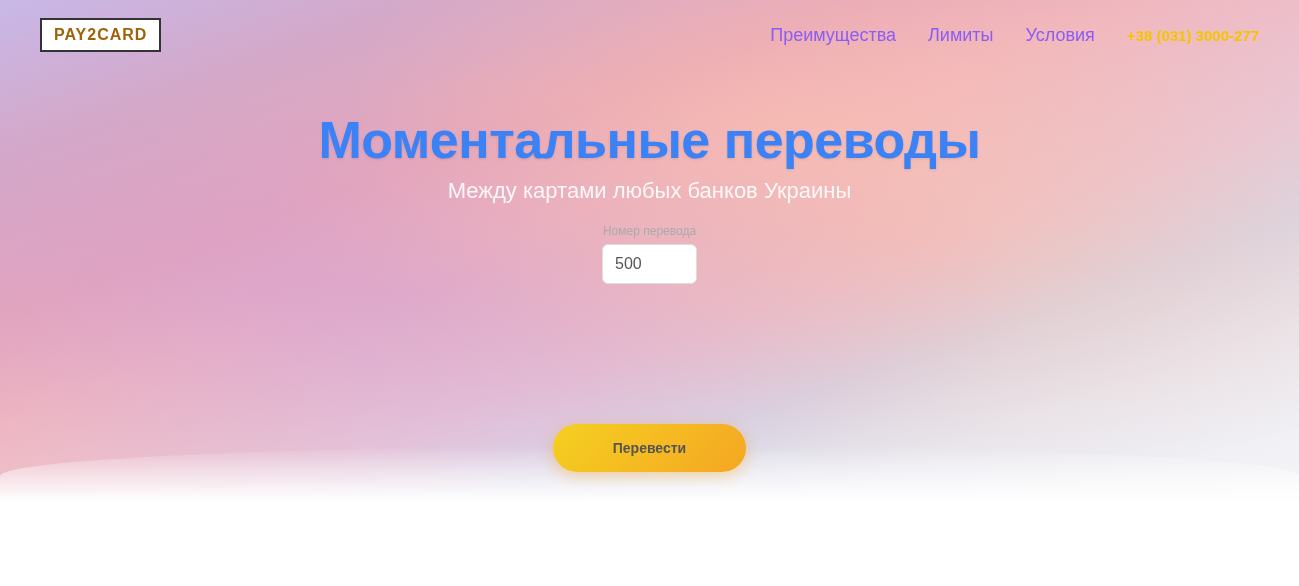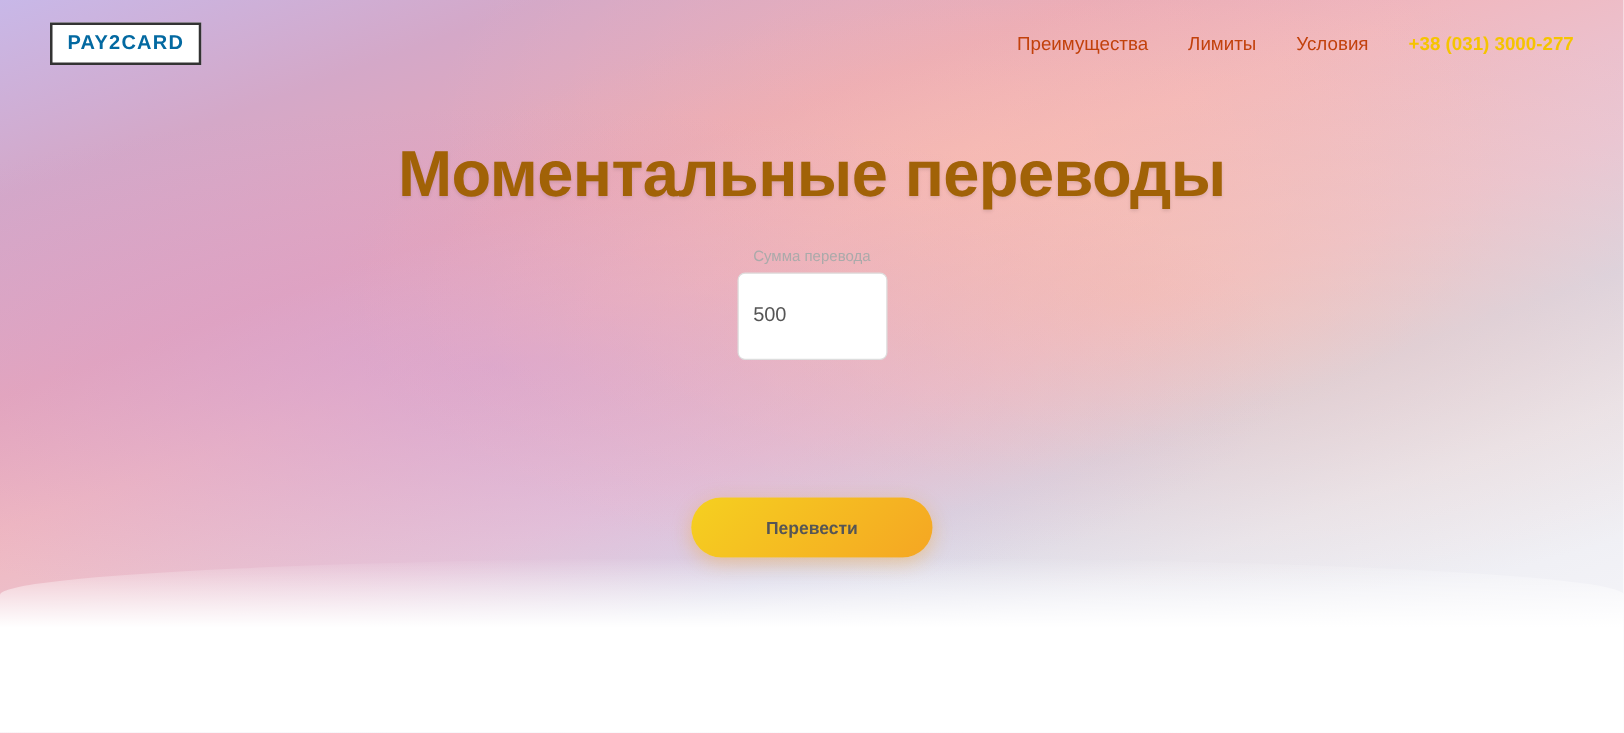--- a/index.html
+++ b/index.html
@@ -61,55 +61,55 @@
       align-items: center;
       justify-content: space-between;
       padding: 18px 40px;
     }
 
     .logo {
       border: 2px solid #333;
       padding: 6px 12px;
       font-weight: 900;
       font-size: 16px;
-      color: #0369a1;
+      color: #a16207;
       letter-spacing: 1px;
       background: white;
     }
 
     .nav {
       display: flex;
       align-items: center;
       gap: 32px;
     }
 
     .nav a {
       text-decoration: none;
-      color: #c2410c;
-      font-size: 15px;
+      color: #8b5cf6;
+      font-size: 18px;
     }
 
     .nav .phone {
       color: #f5c400;
       font-weight: 700;
       font-size: 15px;
     }
 
     
     .hero {
       position: relative;
       z-index: 5;
       text-align: center;
       padding: 40px 0 20px;
     }
 
     .hero h1 {
       font-size: 52px;
       font-weight: 900;
-      color: #a16207;
+      color: #3b82f6;
       text-shadow: 0 1px 3px rgba(0,0,0,0.1);
       margin-bottom: 8px;
       letter-spacing: -0.5px;
     }
 
     .hero p {
       font-size: 22px;
       color: rgba(255,255,255,0.9);
       font-weight: 400;
     }
@@ -188,25 +188,25 @@
     .amount-label {
       font-size: 12px;
       color: #aaa;
       margin-bottom: 6px;
       text-align: center;
     }
 
     .amount-input {
       border: 1px solid #ddd;
       border-radius: 6px;
-      padding: 25px 12px;
+      padding: 10px 12px;
       font-size: 16px;
       color: #555;
       outline: none;
-      width: 120px;
+      width: 95px;
       text-align: left;
       background: white;
     }
 
     
     .transfer-btn-area {
       position: relative;
       z-index: 10;
       text-align: center;
       padding: 24px 0 0;
@@ -242,37 +242,38 @@
   <nav class="nav">
     <a href="#">Преимущества</a>
     <a href="#">Лимиты</a>
     <a href="#">Условия</a>
     <span class="phone">+38 (031) 3000-277</span>
   </nav>
 </header>
 
 <section class="hero">
   <h1>Моментальные переводы</h1>
+  <p>Между картами любых банков Украины</p>
 </section>
 
 <div class="row-flex">
 
   <div class="card">
     <div class="card-label">ОТПРАВИТЕЛЬ</div>
     <input class="input-field" type="text" placeholder="Номер карты" style="">
     <div class="card-row">
       <input class="input-small" type="text" placeholder="Месяц" style="">
       <span class="slash">/</span>
       <input class="input-small" type="text" placeholder="Год" style="">
       <input class="input-cvv" type="text" placeholder="CVV" style="">
     </div>
   </div>
 
   <div class="middle-section">
-    <div class="amount-label">Сумма перевода</div>
+    <div class="amount-label">Номер перевода</div>
     <input class="amount-input" type="text" value="500" style="">
   </div>
 
   <div class="card">
     <div class="card-label">ПОЛУЧАТЕЛЬ</div>
     <input class="input-field" type="text" placeholder="Номер карты" style="">
   </div>
 </div>
 
 <div class="transfer-btn-area">

